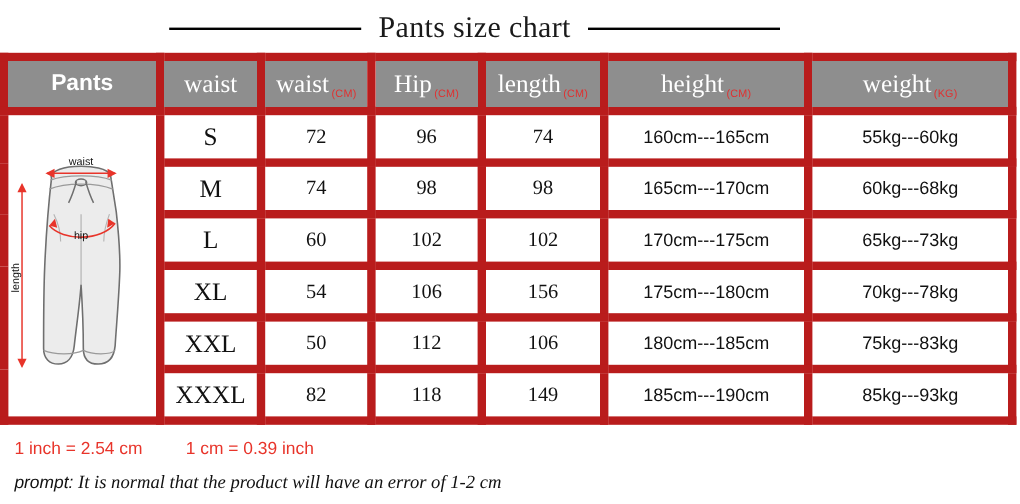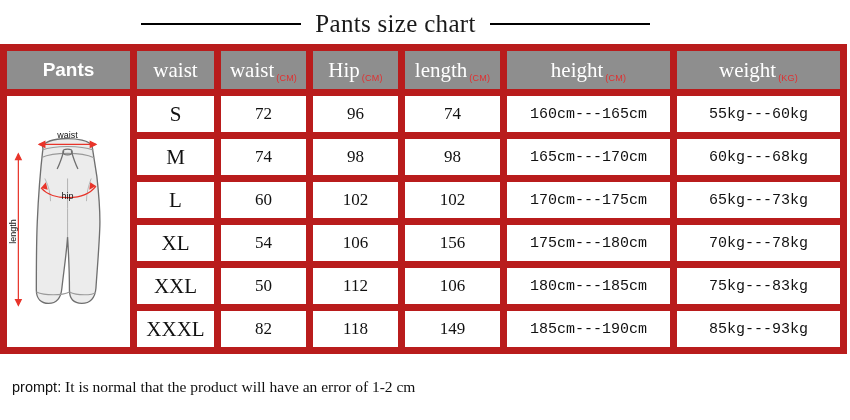--- a/index.html
+++ b/index.html
@@ -85,21 +85,21 @@
     height: 36px;
     font-family: "Liberation Serif", serif;
     font-size: 17px;
     color: #111;
     background: #ffffff;
   }
   tbody td.size-cell {
     font-size: 21px;
   }
   tbody td.range-cell {
-    font-family: Liberation Mono, monospace;
+    font-family: Liberation Sans, sans-serif;
     font-size: 15px;
   }
 
   
   td.img-cell {
     background: #ffffff;
     padding: 0;
     vertical-align: top;
   }
   .img-wrap {
@@ -123,20 +123,21 @@
     font-size: 14.5px;
     font-family: "Liberation Sans", sans-serif;
     display: flex;
     gap: 36px;
   }
   .prompt-row {
     margin-top: 12px;
     font-family: "Liberation Serif", serif;
     font-size: 15.5px;
     color: #111;
+    font-style: italic;
   }
   .prompt-label {
     font-family: "Liberation Sans", sans-serif;
     font-size: 14.5px;
   }
 </style>
 </head>
 <body>
 
 <div class="page">
@@ -263,19 +264,23 @@
         <td>82</td>
         <td>118</td>
         <td>149</td>
         <td class="range-cell">185cm---190cm</td>
         <td class="range-cell">85kg---93kg</td>
       </tr>
     </tbody>
   </table>
 
   <div class="notes">
+    <div class="conv-row">
+      <span>1 inch = 2.54 cm</span>
+      <span>1 cm = 0.39 inch</span>
+    </div>
     <div class="prompt-row">
       <span class="prompt-label">prompt:</span>
       <span>It is normal that the product will have an error of 1-2 cm</span>
     </div>
   </div>
 
 </div>
 
 </body></html>

